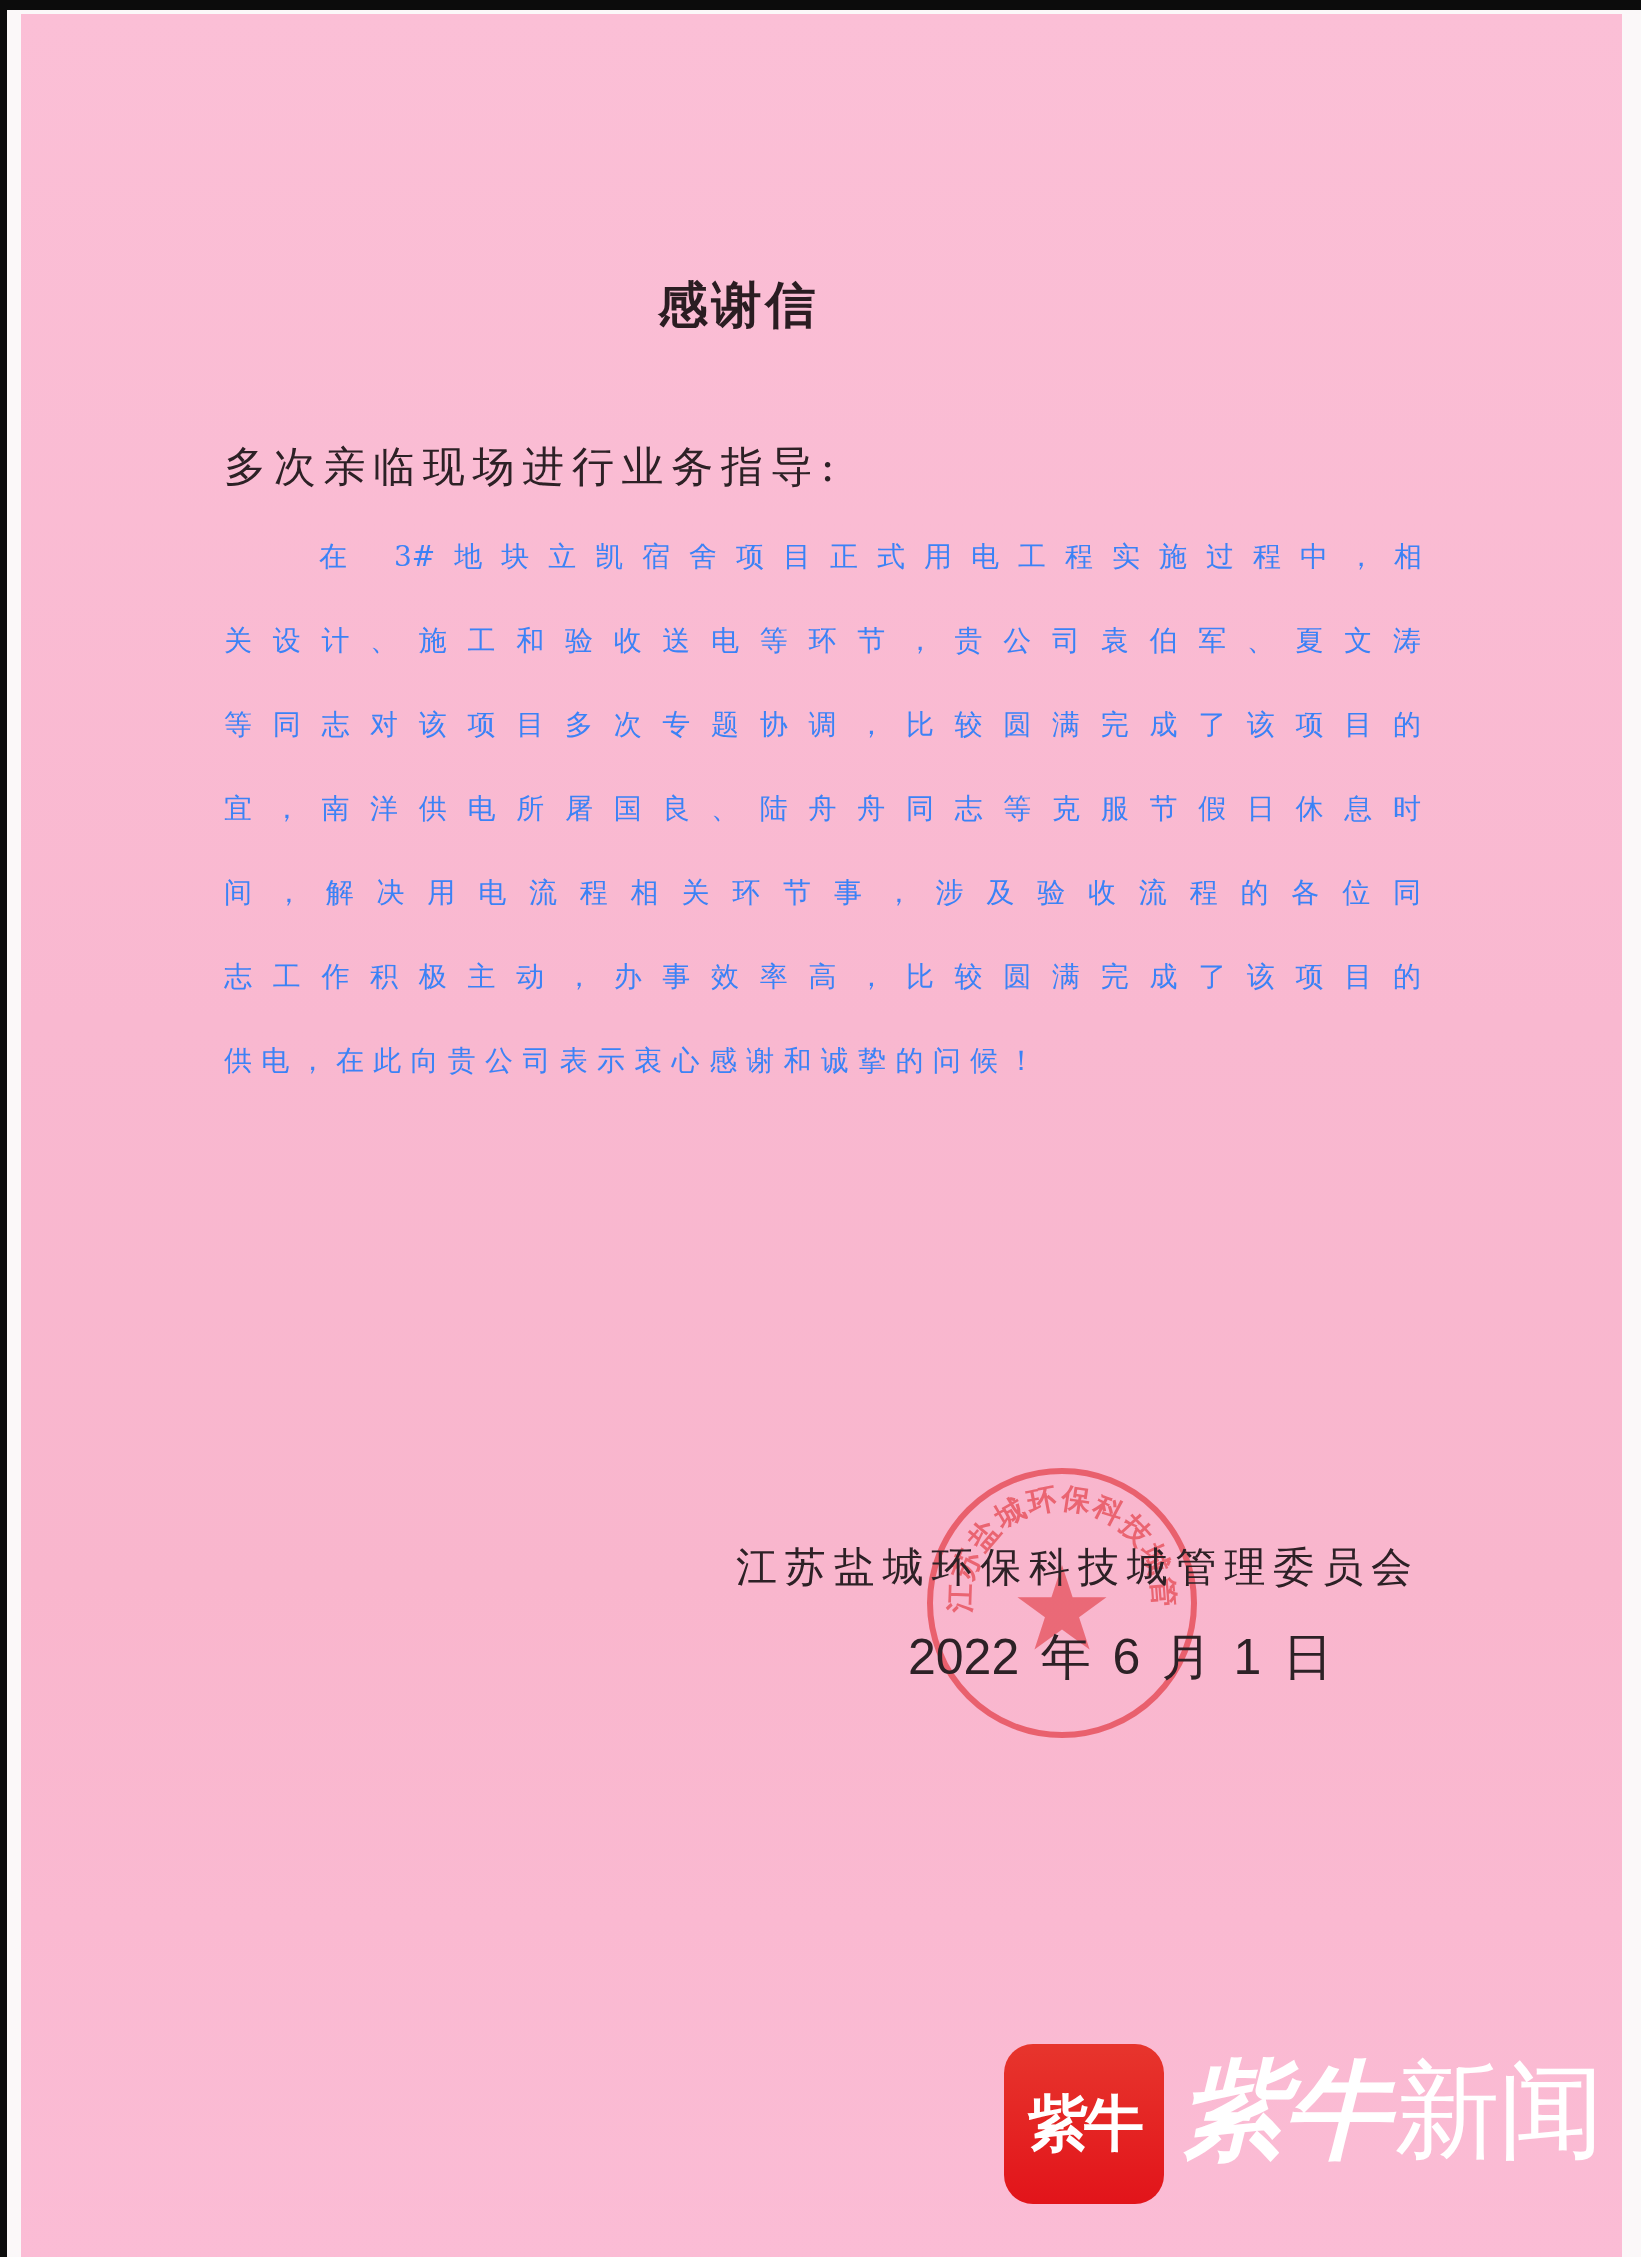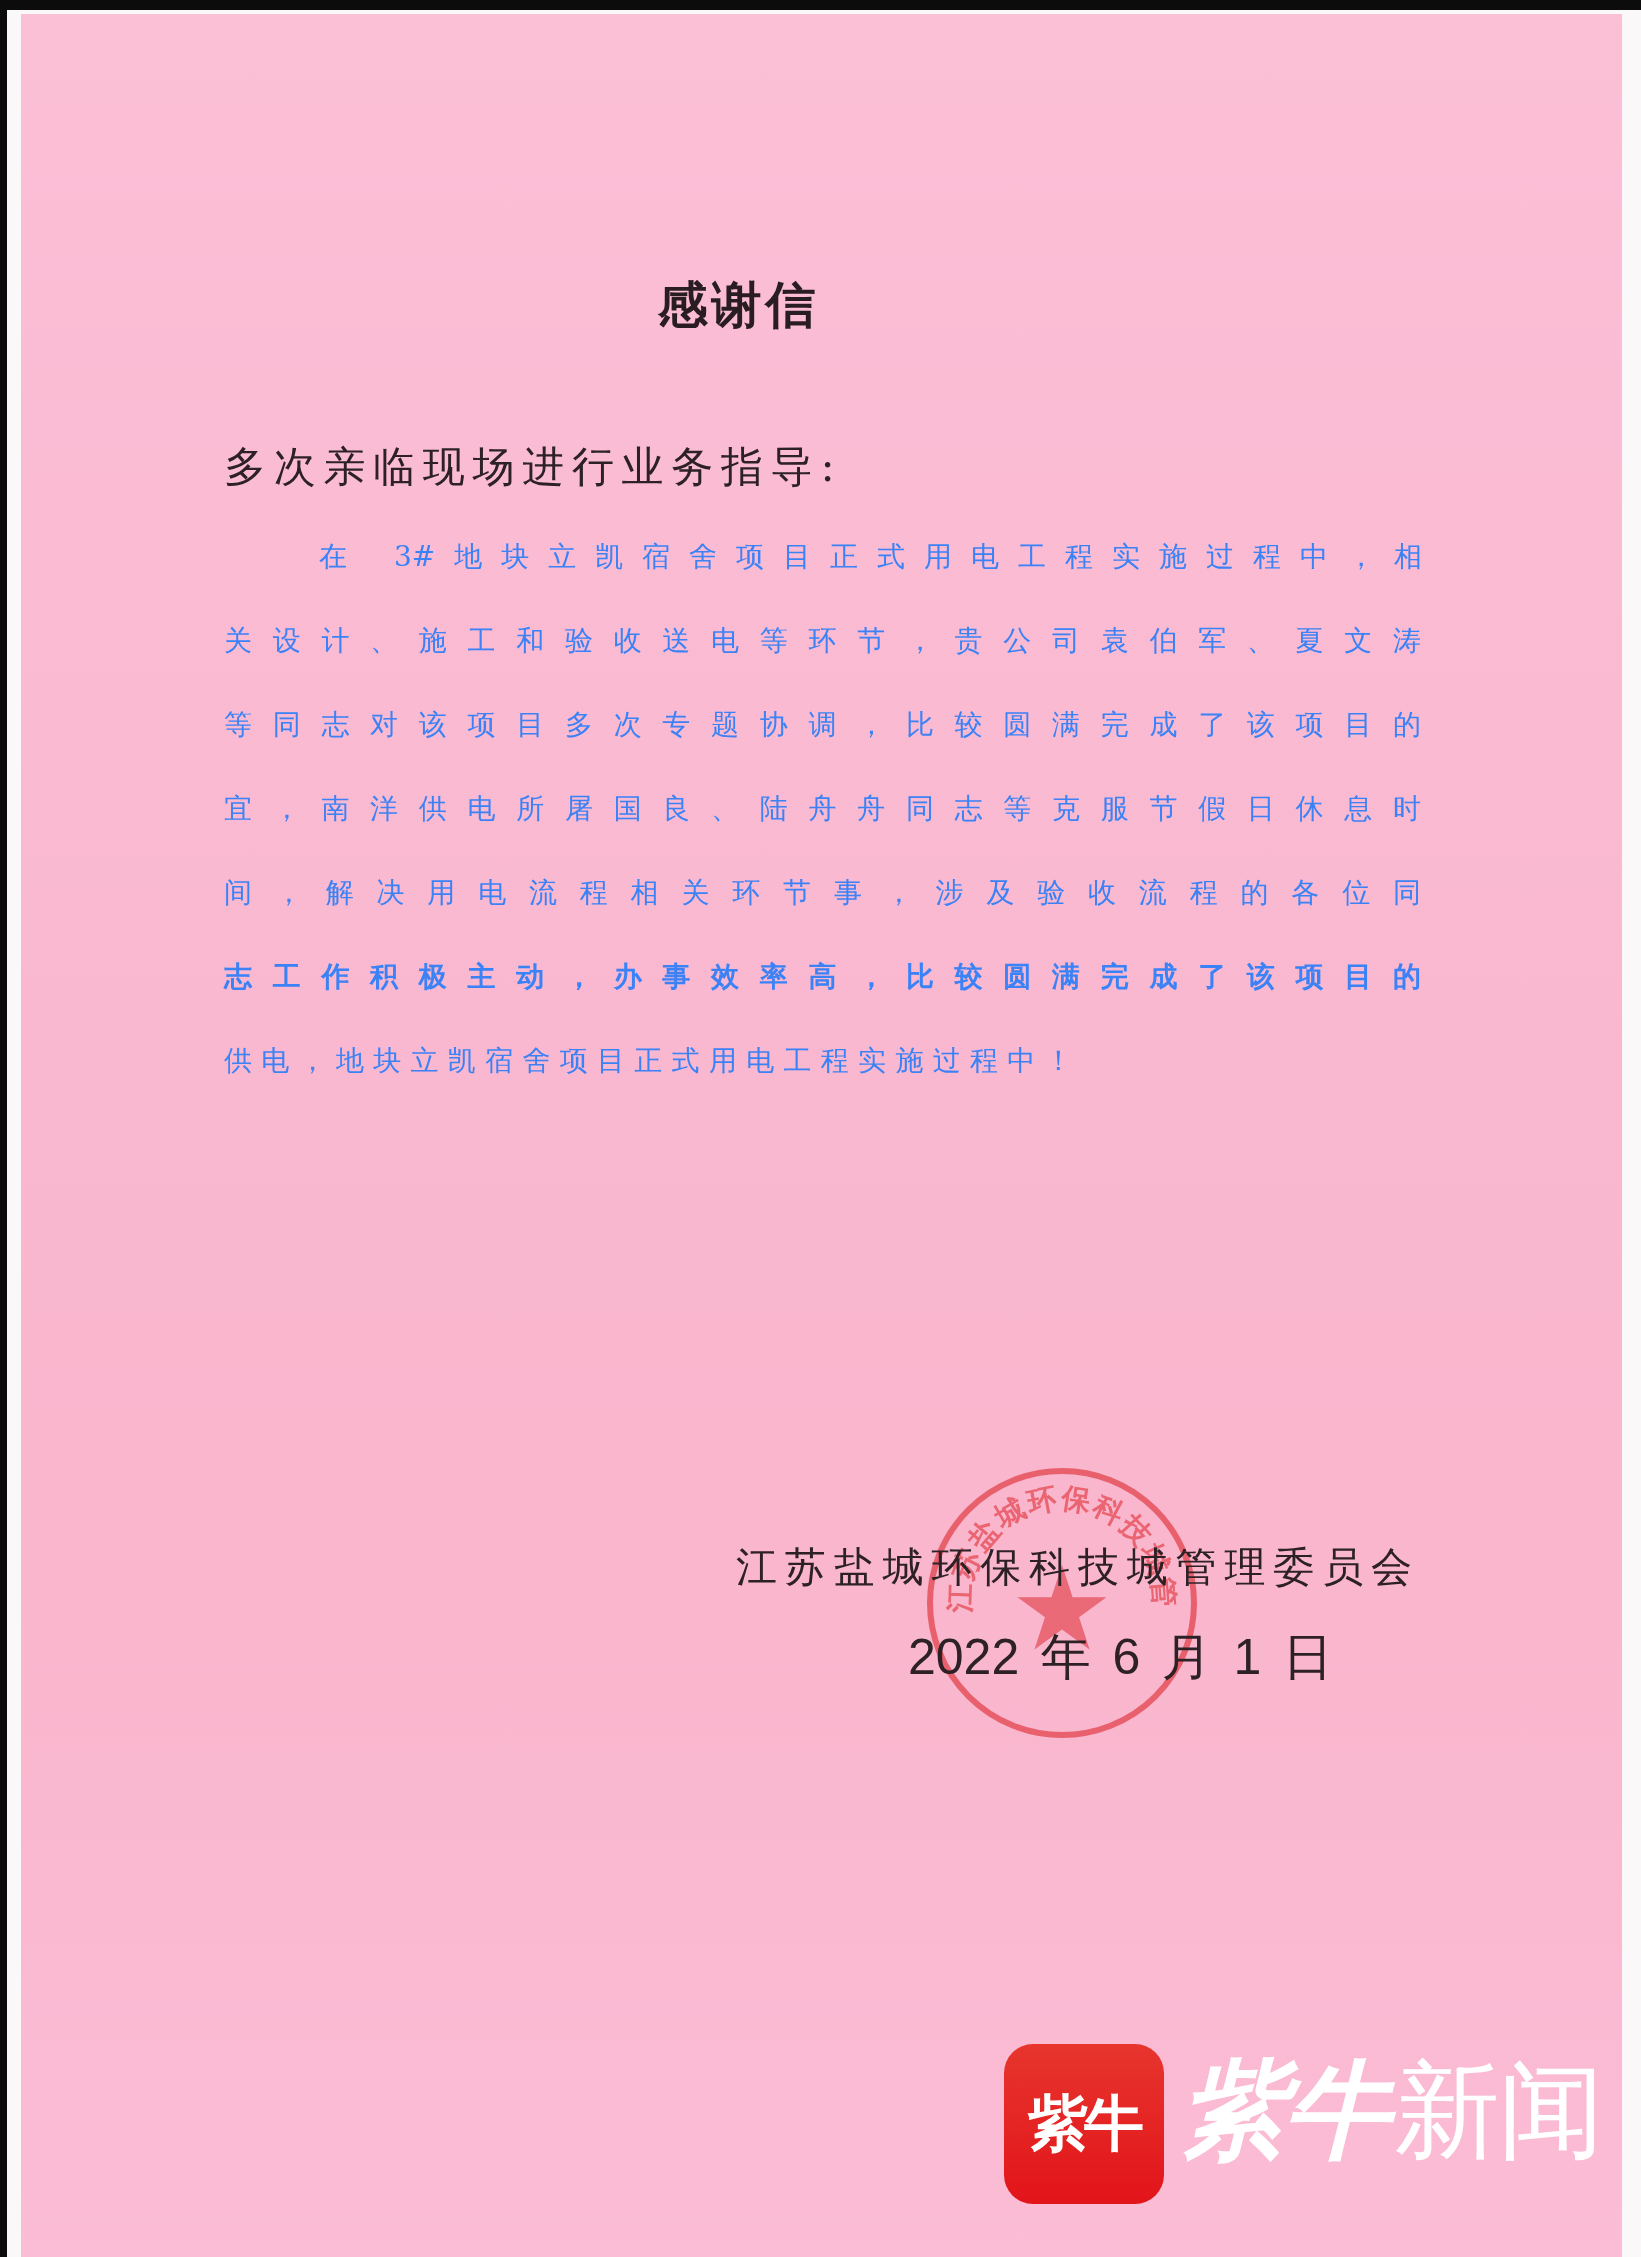--- a/index.html
+++ b/index.html
@@ -83,22 +83,22 @@
 
 <div class="title">感谢信</div>
 
 <div class="salutation">多次亲临现场进行业务指导:</div>
 
 <div class="body-line first" style="top:538px;">在 3#地块立凯宿舍项目正式用电工程实施过程中，相</div>
 <div class="body-line" style="top:622px;">关设计、施工和验收送电等环节，贵公司袁伯军、夏文涛</div>
 <div class="body-line" style="top:706px;">等同志对该项目多次专题协调，比较圆满完成了该项目的</div>
 <div class="body-line" style="top:790px;">宜，南洋供电所屠国良、陆舟舟同志等克服节假日休息时</div>
 <div class="body-line" style="top:874px;">间，解决用电流程相关环节事，涉及验收流程的各位同</div>
-<div class="body-line" style="top:958px;font-weight:bold;">志工作积极主动，办事效率高，比较圆满完成了该项目的</div>
-<div class="body-line last" style="top:1042px;">供电，地块立凯宿舍项目正式用电工程实施过程中！</div>
+<div class="body-line" style="top:958px;">志工作积极主动，办事效率高，比较圆满完成了该项目的</div>
+<div class="body-line last" style="top:1042px;">供电，在此向贵公司表示衷心感谢和诚挚的问候！</div>
 
 <div class="seal">
   <svg class="seal-arc" viewBox="0 0 266 266">
     <defs>
       <path id="sealPath" d="M 40 150 A 95 95 0 1 1 226 150"></path>
     </defs>
     <text font-size="30" fill="rgba(228,72,82,0.75)" font-weight="bold" font-family="DejaVu Sans, sans-serif" letter-spacing="2">
       <textPath href="#sealPath" startOffset="2%">江苏盐城环保科技城管理委员会</textPath>
     </text>
   </svg>

